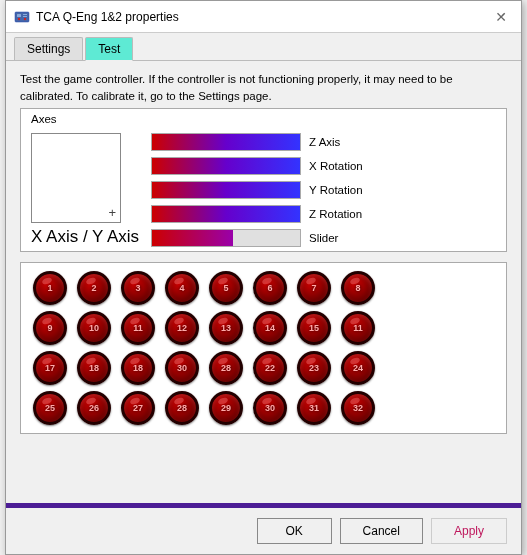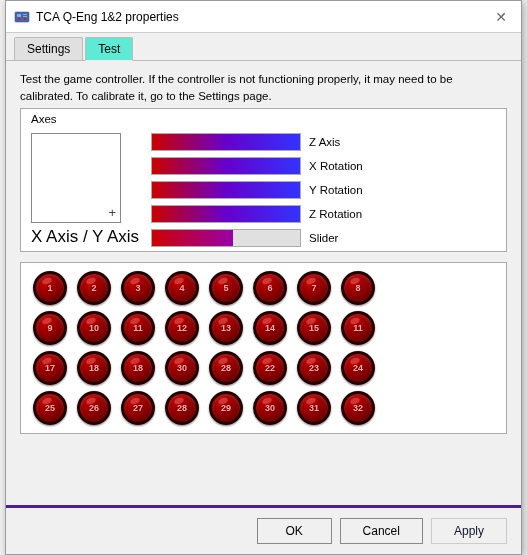--- a/index.html
+++ b/index.html
@@ -201,33 +201,33 @@
       color: #ffaaaa;
       z-index: 1;
       text-shadow: 0 0 3px rgba(0,0,0,0.8);
     }
     .footer {
       display: flex;
       justify-content: flex-end;
       align-items: center;
       padding: 10px 14px;
       gap: 8px;
-      border-top: 3px solid #4c1d95;
+      border-top: 5px solid #4c1d95;
       background: #f0f0f0;
     }
     .footer-btn {
       padding: 5px 22px;
       font-size: 12px;
       border: 1px solid #888;
       background: #f0f0f0;
       cursor: pointer;
       min-width: 75px;
       text-align: center;
     }
-    .footer-btn:disabled { color: #0f172a; border-color: #ccc; cursor: default; }
+    .footer-btn:disabled { color: #be185d; border-color: #ccc; cursor: default; }
     .footer-btn.primary { border: 1px solid #888; }
   </style>
 </head>
 <body>
 
 <div class="window">
 
   <div class="title-bar">
     <div class="title-bar-left">
       <svg class="title-icon" viewBox="0 0 16 16">

